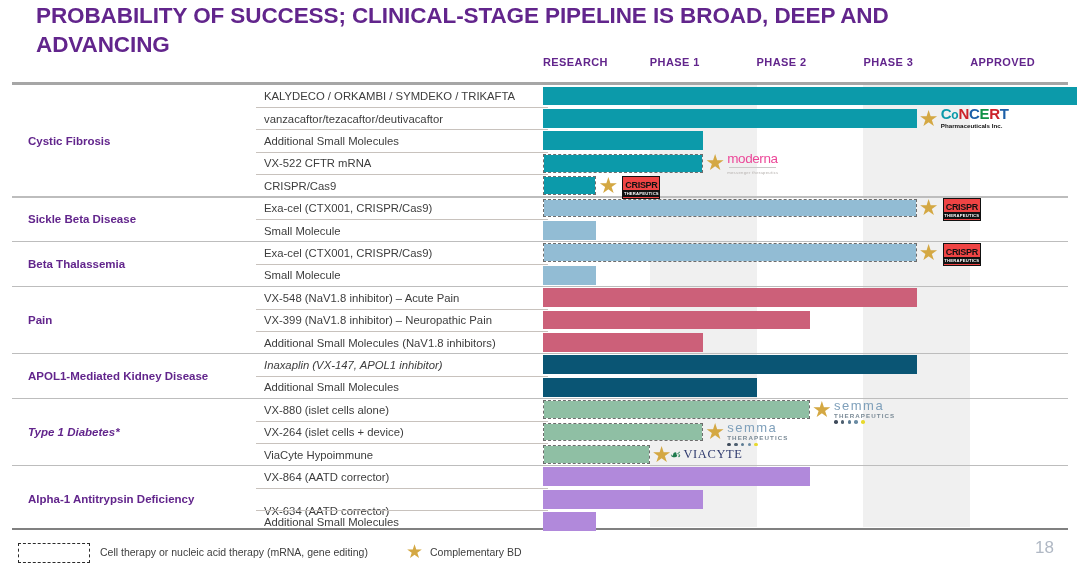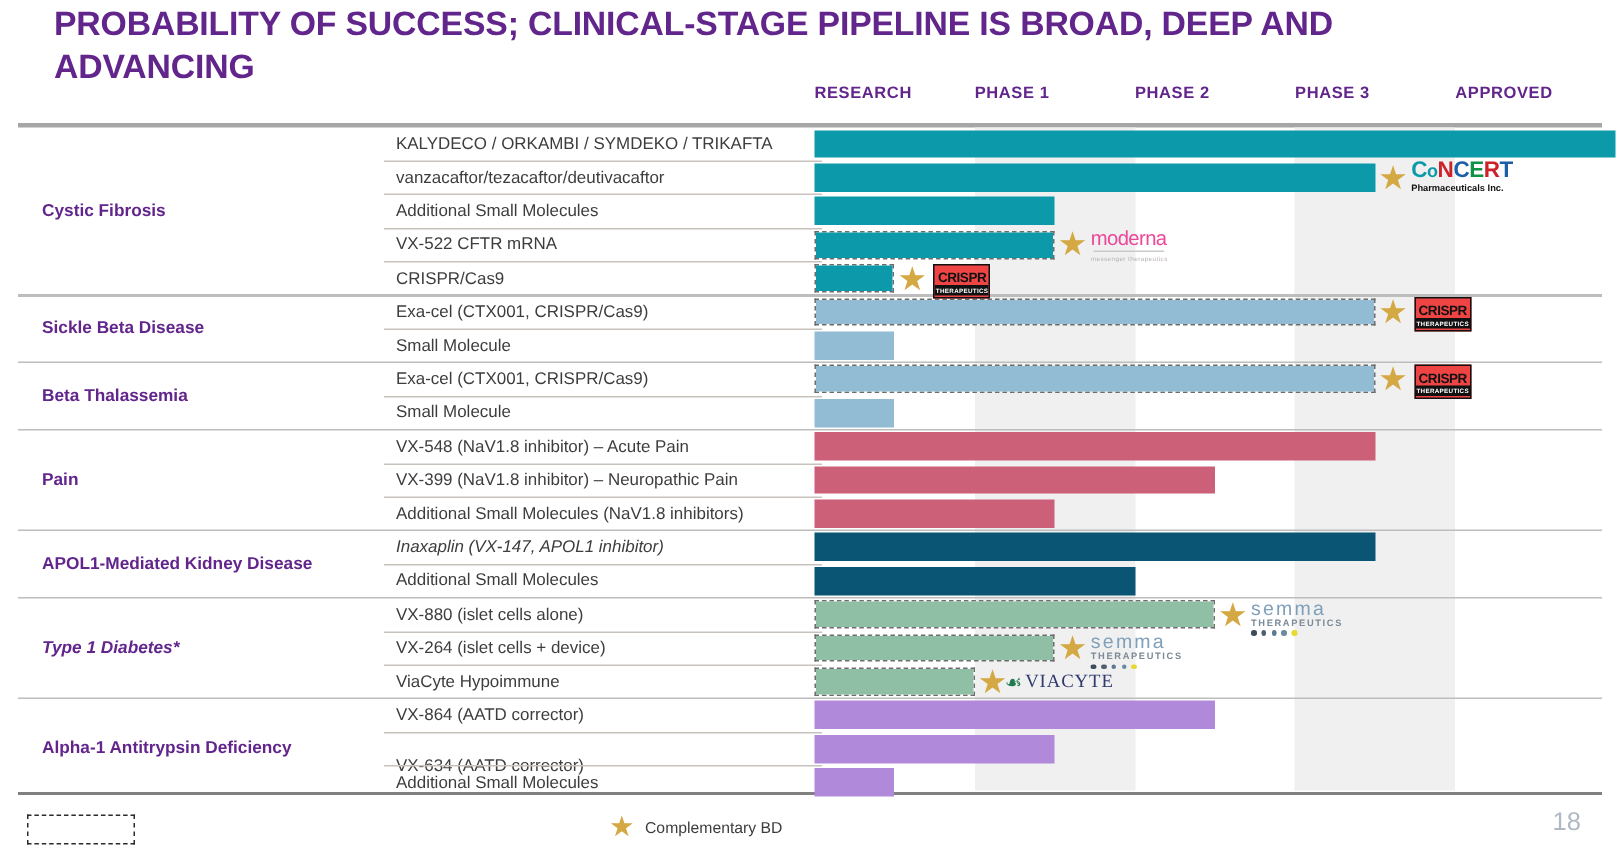--- a/index.html
+++ b/index.html
@@ -329,17 +329,18 @@
       <div class="star" style="left: 639.8px; top: 361.6px; font-size: 22px;">★</div>
       <div class="logo viacyte" style="left: 657.8px; top: 364.6px; display: flex; align-items: center;">
         <span style="color: rgb(31, 122, 77); font-size: 13px; margin-right: 2px;">☙</span>
         <span class="v1">VIACYTE</span>
       </div>
     </div>
 </div>
 
 <div id="legend">
   <div class="swatch"></div>
+  <div class="t1">Cell therapy or nucleic acid therapy (mRNA, gene editing)</div>
   <div class="lstar">★</div>
   <div class="t2">Complementary BD</div>
 </div>
 
 <div id="page-num">18</div>
 
 </body></html>

